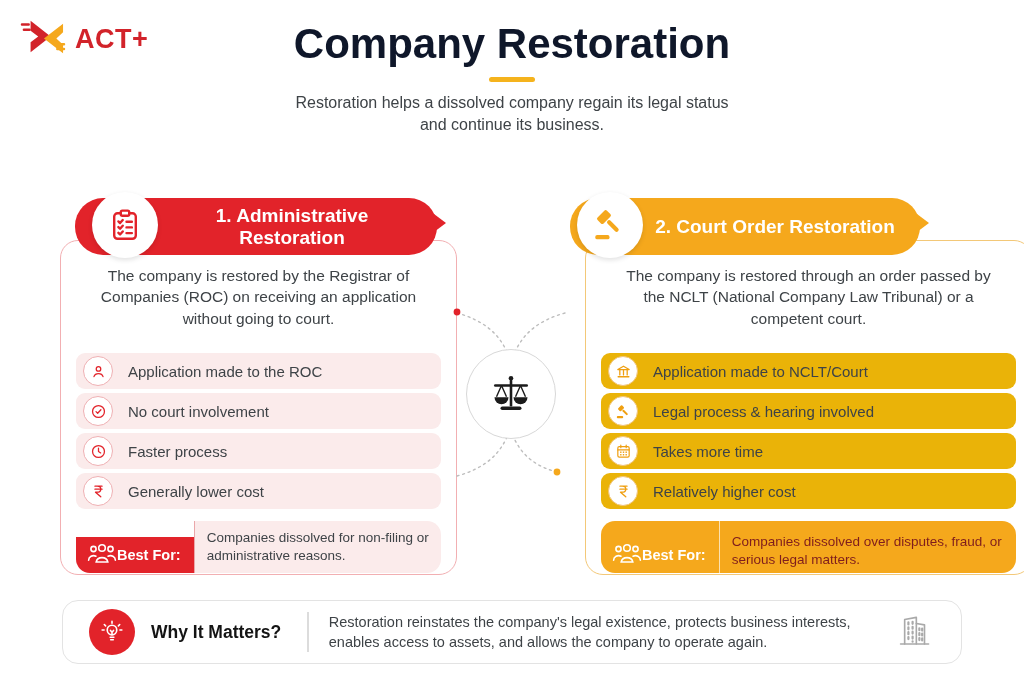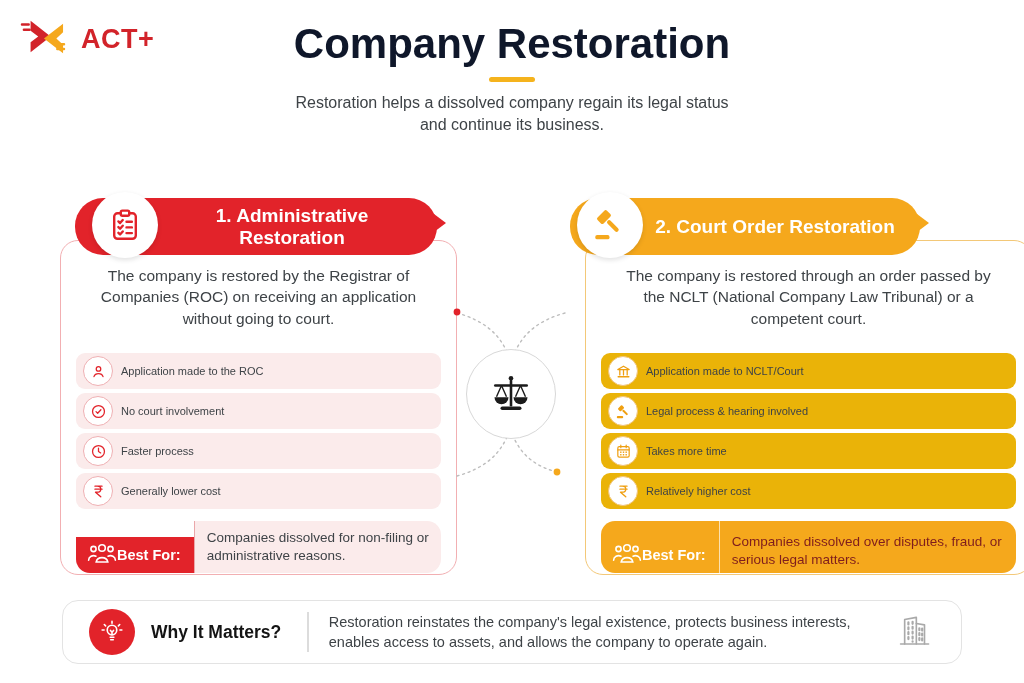--- a/index.html
+++ b/index.html
@@ -2,21 +2,21 @@
 <html><head>
 <meta charset="utf-8">
 <style>
   * { margin:0; padding:0; box-sizing:border-box; }
   html,body { background:#ffffff; }
   .page {
     position:relative; width:1024px; height:683px; overflow:hidden;
     background:#ffffff; font-family:"Liberation Sans", sans-serif; color:#3e4347;
   }
   
-  .logo { position:absolute; left:20px; top:16px; display:flex; align-items:center; gap:15px; }
+  .logo { position:absolute; left:20px; top:16px; display:flex; align-items:center; gap:9px; }
   .logo-text { font-size:27px; font-weight:bold; color:#d2232a; letter-spacing:.5px; }
   
   .title-wrap { position:absolute; left:0; right:0; top:20px; text-align:center; }
   .title-line1 { font-size:42px; font-weight:bold; color:#141414; line-height:1.15; }
   .title-line2 { font-size:42px; font-weight:bold; color:#0f172a; line-height:1.15; }
   .title-underline { width:46px; height:5px; border-radius:3px; background:#f5b31d; margin:9px auto 10px; }
   .subtitle { font-size:16px; color:#3e4347; line-height:1.35; }
   .subtitle span { display:block; }
   
   .card { position:absolute; top:240px; height:335px; background:#fff; border-radius:18px; }
@@ -25,21 +25,21 @@
   .card-desc { position:absolute; top:24px; left:30px; right:30px; text-align:center;
                font-size:15.5px; line-height:1.38; color:#3e4347; }
   .rows { position:absolute; top:112px; left:15px; right:15px; }
   .row { display:flex; align-items:center; height:36px; margin-bottom:4px; border-radius:9px; padding-left:7px; }
   .card.red .row { background:#fbebeb; }
   .card.orange .row { background:#eab308; }
   .row-icon { width:30px; height:30px; border-radius:50%; background:#fff; display:flex;
               align-items:center; justify-content:center; flex:0 0 30px; }
   .card.red .row-icon { border:1px solid #efb0b3; }
   .card.orange .row-icon { border:1px solid #f1c478; }
-  .row-label { font-size:11px; color:#3e4347; margin-left:8px; }
+  .row-label { font-size:15px; color:#3e4347; margin-left:15px; }
   
   .pill { position:absolute; height:57px; border-radius:28px; display:flex; align-items:center; z-index:4; }
   .pill.red { left:75px; top:198px; width:362px; background:#e2232a; }
   .pill.orange { left:570px; top:198px; width:350px; background:#f5a81c; }
   .pill::after { content:""; position:absolute; right:-9px; top:16px; width:0; height:0;
                  border-top:9px solid transparent; border-bottom:9px solid transparent; }
   .pill.red::after { border-left:12px solid #e2232a; }
   .pill.orange::after { border-left:12px solid #f5a81c; }
   .pill-circle { position:absolute; left:17px; top:-6px; width:66px; height:66px; border-radius:50%;
                  background:#fff; box-shadow:0 2px 5px rgba(0,0,0,.12); display:flex;

